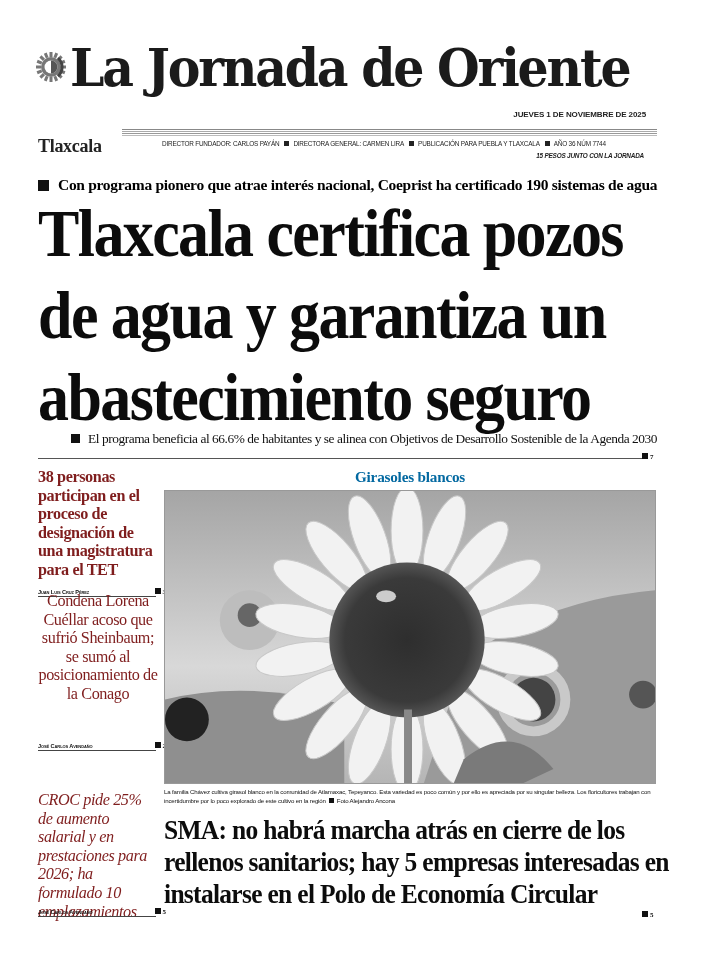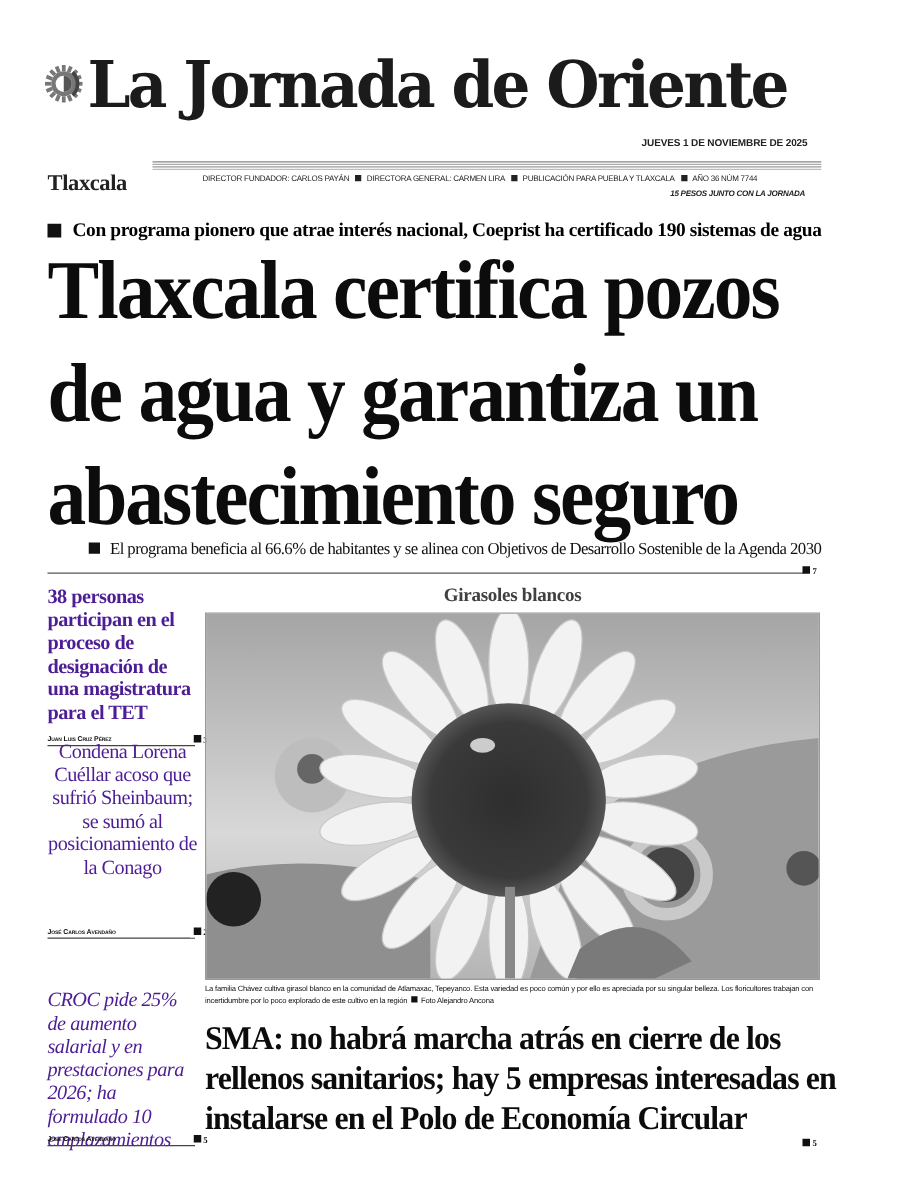--- a/index.html
+++ b/index.html
@@ -28,28 +28,28 @@
   .bullet { display: inline-block; width: 11px; height: 11px; background: #111; margin-right: 9px; vertical-align: -1px; }
   .headline { position: absolute; left: 38px; top: 192px; width: 640px; font-family: "Liberation Serif", serif; font-weight: bold; font-size: 62px; line-height: 76px; letter-spacing: -1.6px; color: #0c0c0c; transform: scaleY(1.08); transform-origin: top left; }
   .subhead { position: absolute; left: 38px; top: 431px; font-size: 13.4px; letter-spacing: -0.45px; white-space: nowrap; color: #111; margin-left: 33px; }
   .subhead .bullet { width: 9px; height: 9px; margin-right: 8px; vertical-align: 0; }
   .rule-main { position: absolute; left: 38px; top: 458px; width: 605px; height: 1px; background: #555; }
   .page-ref { position: absolute; font-family: "Liberation Serif", serif; font-size: 7px; font-weight: bold; color: #111; white-space: nowrap; }
   .page-ref .sq { display: inline-block; width: 6px; height: 6px; background: #111; margin-right: 2px; vertical-align: 0; }
 
   
   .brief { position: absolute; left: 38px; width: 120px; }
-  .brief-title { font-size: 16.2px; line-height: 18.6px; letter-spacing: -0.4px; color: #4c1d95; }
+  .brief-title { font-size: 16.2px; line-height: 18.6px; letter-spacing: -0.4px; color: #7f1d1d; }
   .brief-title.bold { font-weight: bold; }
   .byline-row { position: absolute; left: 38px; width: 118px; height: 10px; border-bottom: 1px solid #444; }
   .byline { position: absolute; left: 0; bottom: 1px; font-family: "Liberation Sans", sans-serif; font-size: 5.6px; font-weight: bold; font-variant: small-caps; text-transform: none; color: #111; letter-spacing: -0.1px; }
   .byline-ref { position: absolute; right: -10px; top: 1px; background: #fff; padding-left: 3px; }
 
   
-  .photo-title { position: absolute; left: 160px; top: 468px; width: 500px; text-align: center; font-weight: bold; font-size: 15.2px; letter-spacing: -0.2px; color: #404040; }
+  .photo-title { position: absolute; left: 160px; top: 468px; width: 500px; text-align: center; font-weight: bold; font-size: 15.2px; letter-spacing: -0.2px; color: #0369a1; }
   .photo { position: absolute; left: 164px; top: 490px; width: 492px; height: 294px; overflow: hidden; border: 1px solid #999; background: linear-gradient(180deg, #a8a8a8 0%, #c9c9c9 35%, #dcdcdc 55%, #aaa 75%, #8a8a8a 100%); }
   .photo svg { width: 100%; height: 100%; display: block; }
   .caption { position: absolute; left: 164px; top: 788px; width: 495px; font-family: "Liberation Sans", sans-serif; font-size: 6.1px; line-height: 8.6px; letter-spacing: -0.15px; color: #111; }
   .caption .sq { display: inline-block; width: 5px; height: 5px; background: #111; margin: 0 3px 0 3px; }
   .story2 { position: absolute; left: 164px; top: 814px; width: 505px; font-weight: bold; font-size: 25.5px; line-height: 31px; letter-spacing: -0.7px; color: #0c0c0c; transform: scaleY(1.04); transform-origin: top left; }
 </style>
 </head>
 <body>
 
 <div class="masthead">

